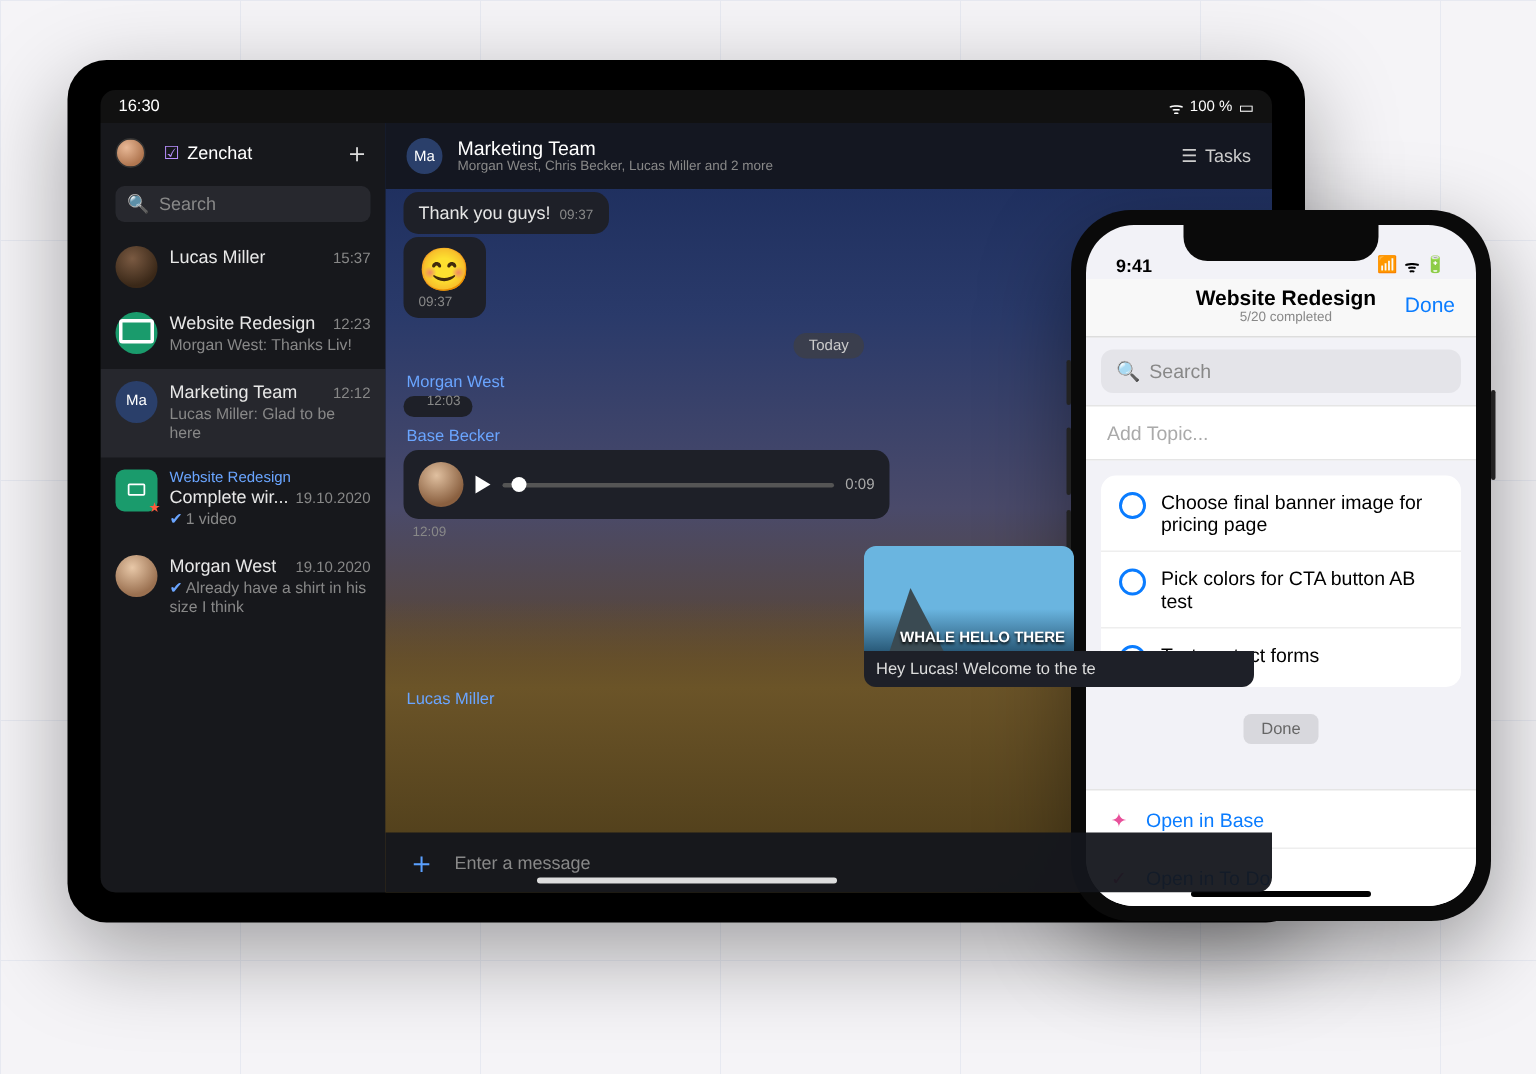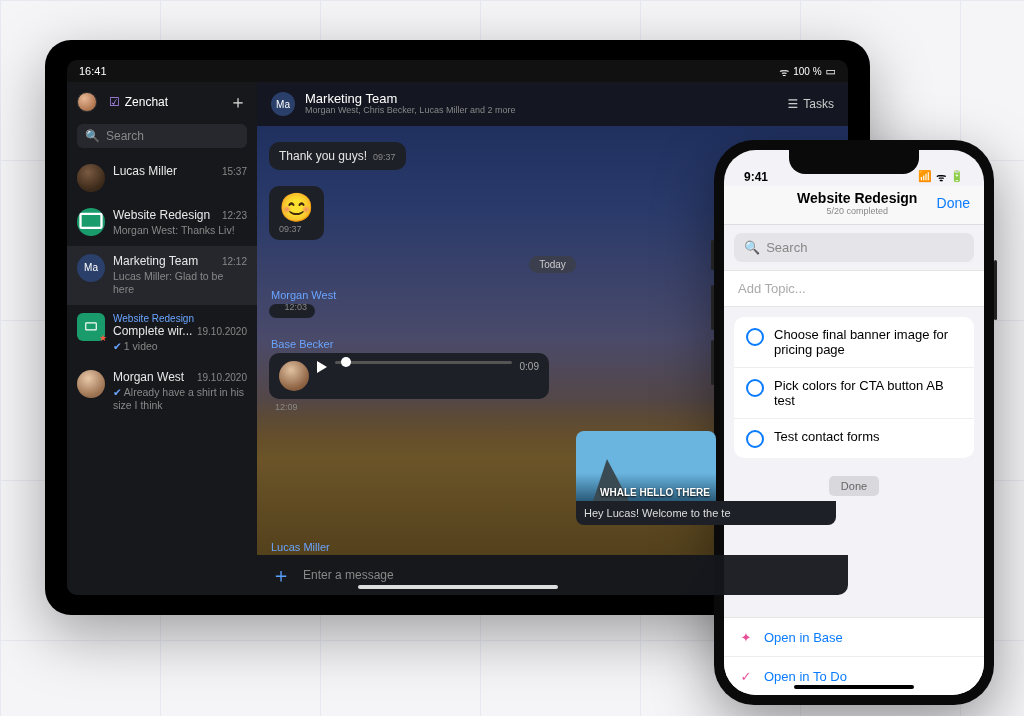--- a/index.html
+++ b/index.html
@@ -49,45 +49,45 @@
 .main { flex:1; display:flex; flex-direction:column; background: linear-gradient(180deg,#1a2b5a 0%, #2a3a6a 25%, #4a4a6a 50%, #5a4530 70%, #3a3020 100%); position:relative; }
 .main::before{ content:""; position:absolute; left:0; right:0; bottom:0; height:38%; background: linear-gradient(180deg, rgba(80,60,25,.0), #6b5428 30%, #4a3a18 100%);}
 .main-header{ background: rgba(20,22,28,.92); height:44px; display:flex; align-items:center; gap:10px; padding:0 14px; color:#ddd; z-index:2;}
 .main-header .av{ width:22px; height:22px;}
 .mh-text{ display:flex; flex-direction:column; line-height:1.1;}
 .mh-title{ font-size:13px; color:#fff;}
 .mh-sub{ font-size:9px; color:#888;}
 .tasks-btn{ margin-left:auto; display:flex; align-items:center; gap:5px; font-size:12px; color:#ccc;}
 
 .messages{ flex:1; padding: 0 12px 0; overflow:hidden; position:relative; z-index:1;}
-.msg{ margin: 16px 0; max-width:380px;}
+.msg{ margin: 2px 0; max-width:380px;}
 .bubble{ background:#1e2028; color:#e5e5e5; border-radius:10px; padding:7px 10px; font-size:12px; display:inline-block; }
 .bubble .time{ font-size:9px; color:#888; margin-left:6px;}
 .sender{ font-size:11px; color:#6aa5ff; padding:0 2px 3px;}
 .emoji-bubble{ background:#1e2028; border-radius:10px; padding:8px 10px 6px; display:inline-block; }
 .emoji{ font-size:28px; line-height:1; }
 .day-chip{ display:flex; justify-content:center; margin:10px 0;}
 .day-chip span{ background:rgba(60,62,72,.85); color:#ccc; font-size:10px; padding:3px 10px; border-radius:10px;}
-.audio{ display:flex; align-items:flex-start; gap:8px; background:#1e2028; border-radius:10px; padding:8px 10px; width:280px;}
+.audio{ display:flex; align-items:center; gap:8px; background:#1e2028; border-radius:10px; padding:8px 10px; width:324px;}
 .audio .aav{ width:30px; height:30px; border-radius:50%; background: radial-gradient(circle at 40% 30%, #e0c0a0, #8a6040 70%);}
 .play{ width:0; height:0; border-left:10px solid #fff; border-top:6px solid transparent; border-bottom:6px solid transparent;}
 .track{ flex:1; height:3px; background:#555; position:relative; border-radius:2px;}
 .track .knob{ position:absolute; left:6px; top:-4px; width:10px; height:10px; border-radius:50%; background:#fff;}
 .right-align{ align-self:flex-end; max-width:260px;}
 .card-img{ width:140px; height:70px; background: linear-gradient(#6ab5e0 60%, #2a5b7a); border-radius:8px 8px 0 0; position:relative; overflow:hidden;}
 .card-img .whale{ position:absolute; left:20px; bottom:0; width:0; height:0; border-bottom:42px solid #3a4a52; border-left:8px solid transparent; border-right:28px solid transparent; transform:skewX(-8deg);}
 .card-img .txt{ position:absolute; bottom:3px; right:6px; font-size:10px; color:#fff; font-weight:700; text-shadow:0 1px 2px #000;}
 .card-caption{ background:#1e2028; border-radius:0 0 8px 8px; padding:6px 8px; font-size:11px; color:#ddd;}
 .input-bar{ background:rgba(20,22,28,.95); height:40px; display:flex; align-items:center; gap:12px; padding:0 14px; z-index:2;}
 .input-bar .plus2{ color:#5aa0ff; font-size:20px; font-weight:300;}
 .input-bar .placeholder{ color:#888; font-size:12px;}
 .home-bar{ position:absolute; bottom:6px; left:50%; transform:translateX(-50%); width:200px; height:4px; background:#ddd; border-radius:3px; z-index:10;}
 
 
-.iphone{ position:absolute; right:30px; top:140px; width:280px; height:565px; background:#0a0a0a; border-radius:40px; padding:10px; box-shadow: 0 20px 60px rgba(0,0,0,.4); }
+.iphone{ position:absolute; right:30px; top:140px; width:280px; height:474px; background:#0a0a0a; border-radius:40px; padding:10px; box-shadow: 0 20px 60px rgba(0,0,0,.4); }
 .iphone .btn-r1{ position:absolute; right:-3px; top:120px; width:3px; height:60px; background:#222; border-radius:2px;}
 .iphone .btn-l1{ position:absolute; left:-3px; top:100px; width:3px; height:30px; background:#222; border-radius:2px;}
 .iphone .btn-l2{ position:absolute; left:-3px; top:145px; width:3px; height:45px; background:#222; border-radius:2px;}
 .iphone .btn-l3{ position:absolute; left:-3px; top:200px; width:3px; height:45px; background:#222; border-radius:2px;}
 .iscreen{ width:100%; height:100%; background:#f2f2f7; border-radius:32px; overflow:hidden; position:relative; display:flex; flex-direction:column;}
 .notch{ position:absolute; top:0; left:50%; transform:translateX(-50%); width:130px; height:24px; background:#0a0a0a; border-radius:0 0 16px 16px; z-index:5;}
 .istatus{ height:36px; display:flex; align-items:flex-end; justify-content:space-between; padding:0 20px 2px; font-size:12px; font-weight:600; color:#000;}
 .istatus .icons{ display:flex; gap:4px; align-items:center; font-size:11px;}
 .iheader{ background:#f8f8f8; border-bottom:1px solid #ddd; padding:4px 14px 8px; display:flex; align-items:center;}
 .iheader .title-block { flex:1; text-align:center;}
@@ -109,21 +109,21 @@
 .ihome{ position:absolute; bottom:6px; left:50%; transform:translateX(-50%); width:120px; height:4px; background:#000; border-radius:3px;}
 </style>
 </head>
 <body>
 
 <div class="blueprint"></div>
 
 <div class="ipad">
  <div class="screen">
   <div class="statusbar">
-   <span>16:41</span>
+   <span>16:30</span>
    <span class="right">
     <span>ᯤ</span>
     <span class="battery">100 %</span>
     <span>▭</span>
    </span>
   </div>
   <div class="app">
 
    <div class="sidebar">
     <div class="sb-header">

